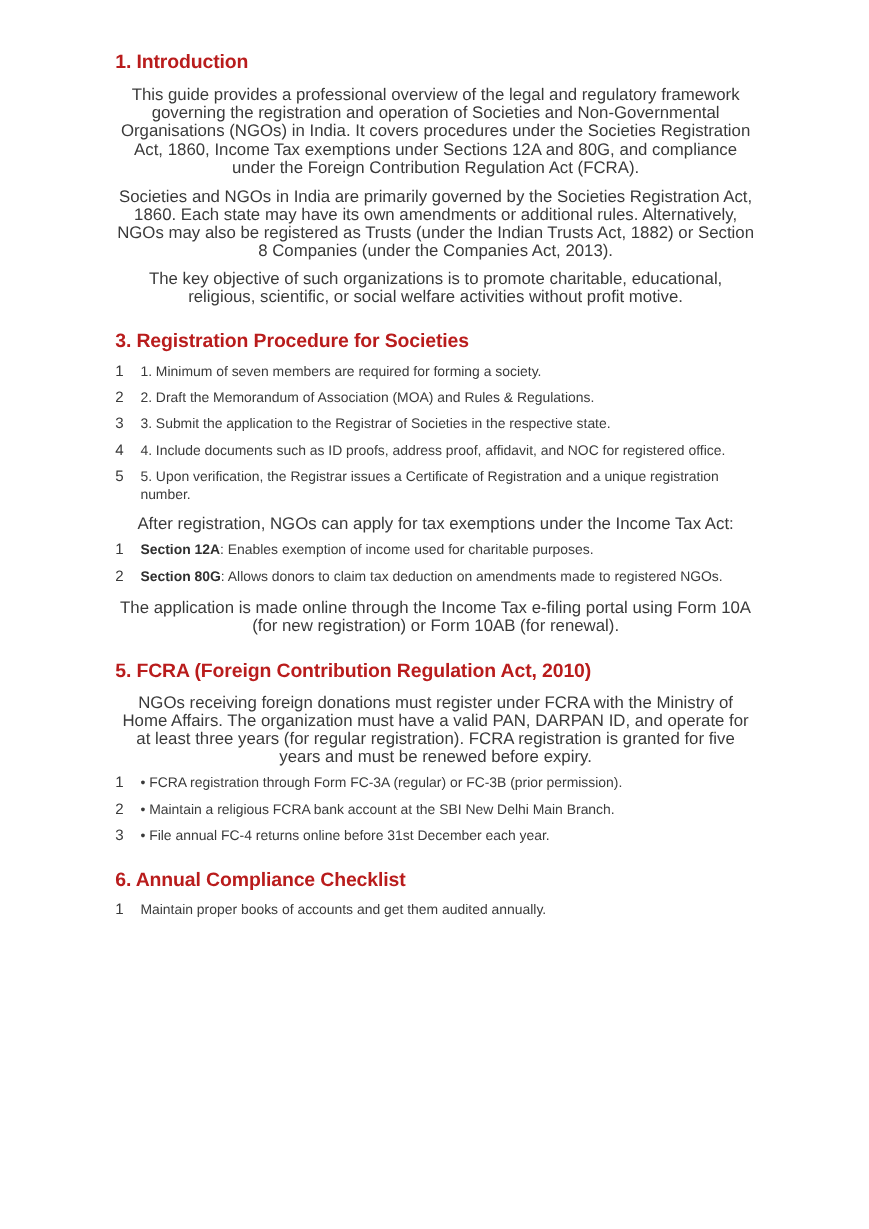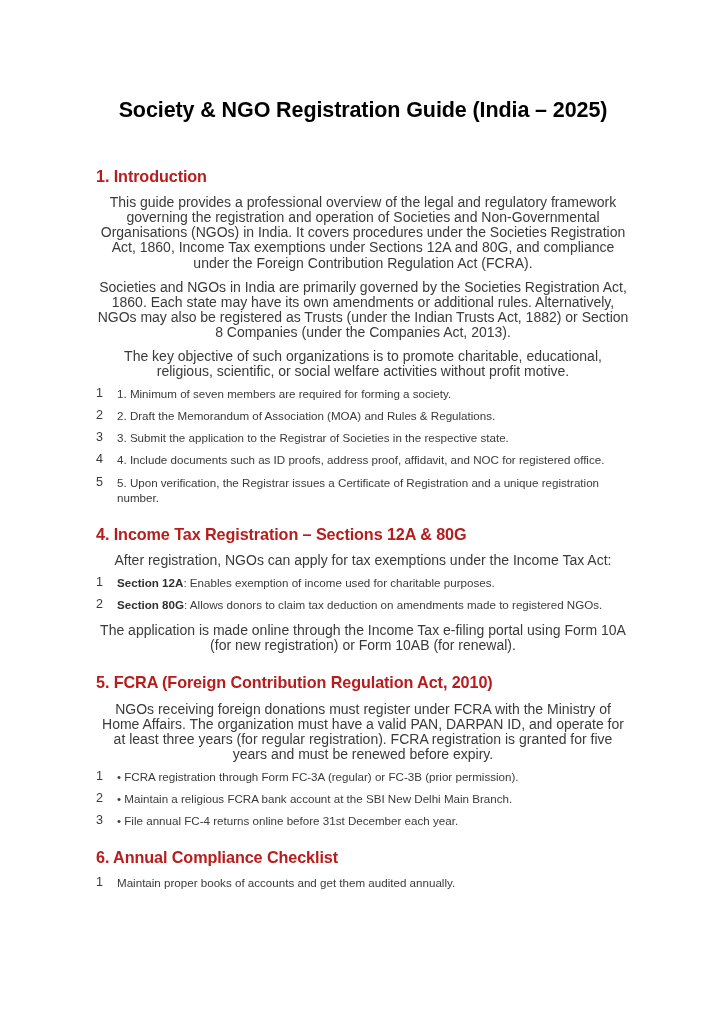--- a/index.html
+++ b/index.html
@@ -103,44 +103,43 @@
     font-weight: bold;
     color: #2f2f2f;
   }
 </style>
 </head>
 <body>
 
 <div class="page">
   <div class="content">
 
-    <h1 class="doc-title">Society &amp; NGO Registration Guide (India – 2025)</h1>
 
     <div class="section">
       <h2 class="section-heading sec-gap-1">1. Introduction</h2>
       <p class="para">This guide provides a professional overview of the legal and regulatory framework governing the registration and operation of Societies and Non-Governmental Organisations (NGOs) in India. It covers procedures under the Societies Registration Act, 1860, Income Tax exemptions under Sections 12A and 80G, and compliance under the Foreign Contribution Regulation Act (FCRA).</p>
     </div>
 
     <div class="section">
       <p class="para">Societies and NGOs in India are primarily governed by the Societies Registration Act, 1860. Each state may have its own amendments or additional rules. Alternatively, NGOs may also be registered as Trusts (under the Indian Trusts Act, 1882) or Section 8 Companies (under the Companies Act, 2013).</p>
       <p class="para">The key objective of such organizations is to promote charitable, educational, religious, scientific, or social welfare activities without profit motive.</p>
     </div>
 
     <div class="section">
+      <h2 class="section-heading sec-gap">3. Registration Procedure for Societies</h2>
       <ol class="doc-list">
         <li><span>1. Minimum of seven members are required for forming a society.</span></li>
         <li><span>2. Draft the Memorandum of Association (MOA) and Rules &amp; Regulations.</span></li>
         <li><span>3. Submit the application to the Registrar of Societies in the respective state.</span></li>
         <li><span>4. Include documents such as ID proofs, address proof, affidavit, and NOC for registered office.</span></li>
         <li><span>5. Upon verification, the Registrar issues a Certificate of Registration and a unique registration number.</span></li>
       </ol>
     </div>
 
     <div class="section">
-      <h2 class="section-heading sec-gap">4. Income Tax Registration – Sections 12A &amp; 80G</h2>
       <p class="para">After registration, NGOs can apply for tax exemptions under the Income Tax Act:</p>
       <ol class="doc-list">
         <li><span class="lead">Section 12A</span><span>: Enables exemption of income used for charitable purposes.</span></li>
         <li><span class="lead">Section 80G</span><span>: Allows donors to claim tax deduction on amendments made to registered NGOs.</span></li>
       </ol>
       <p class="para after-list">The application is made online through the Income Tax e-filing portal using Form 10A (for new registration) or Form 10AB (for renewal).</p>
     </div>
 
     <div class="section">
       <h2 class="section-heading sec-gap">5. FCRA (Foreign Contribution Regulation Act, 2010)</h2>

